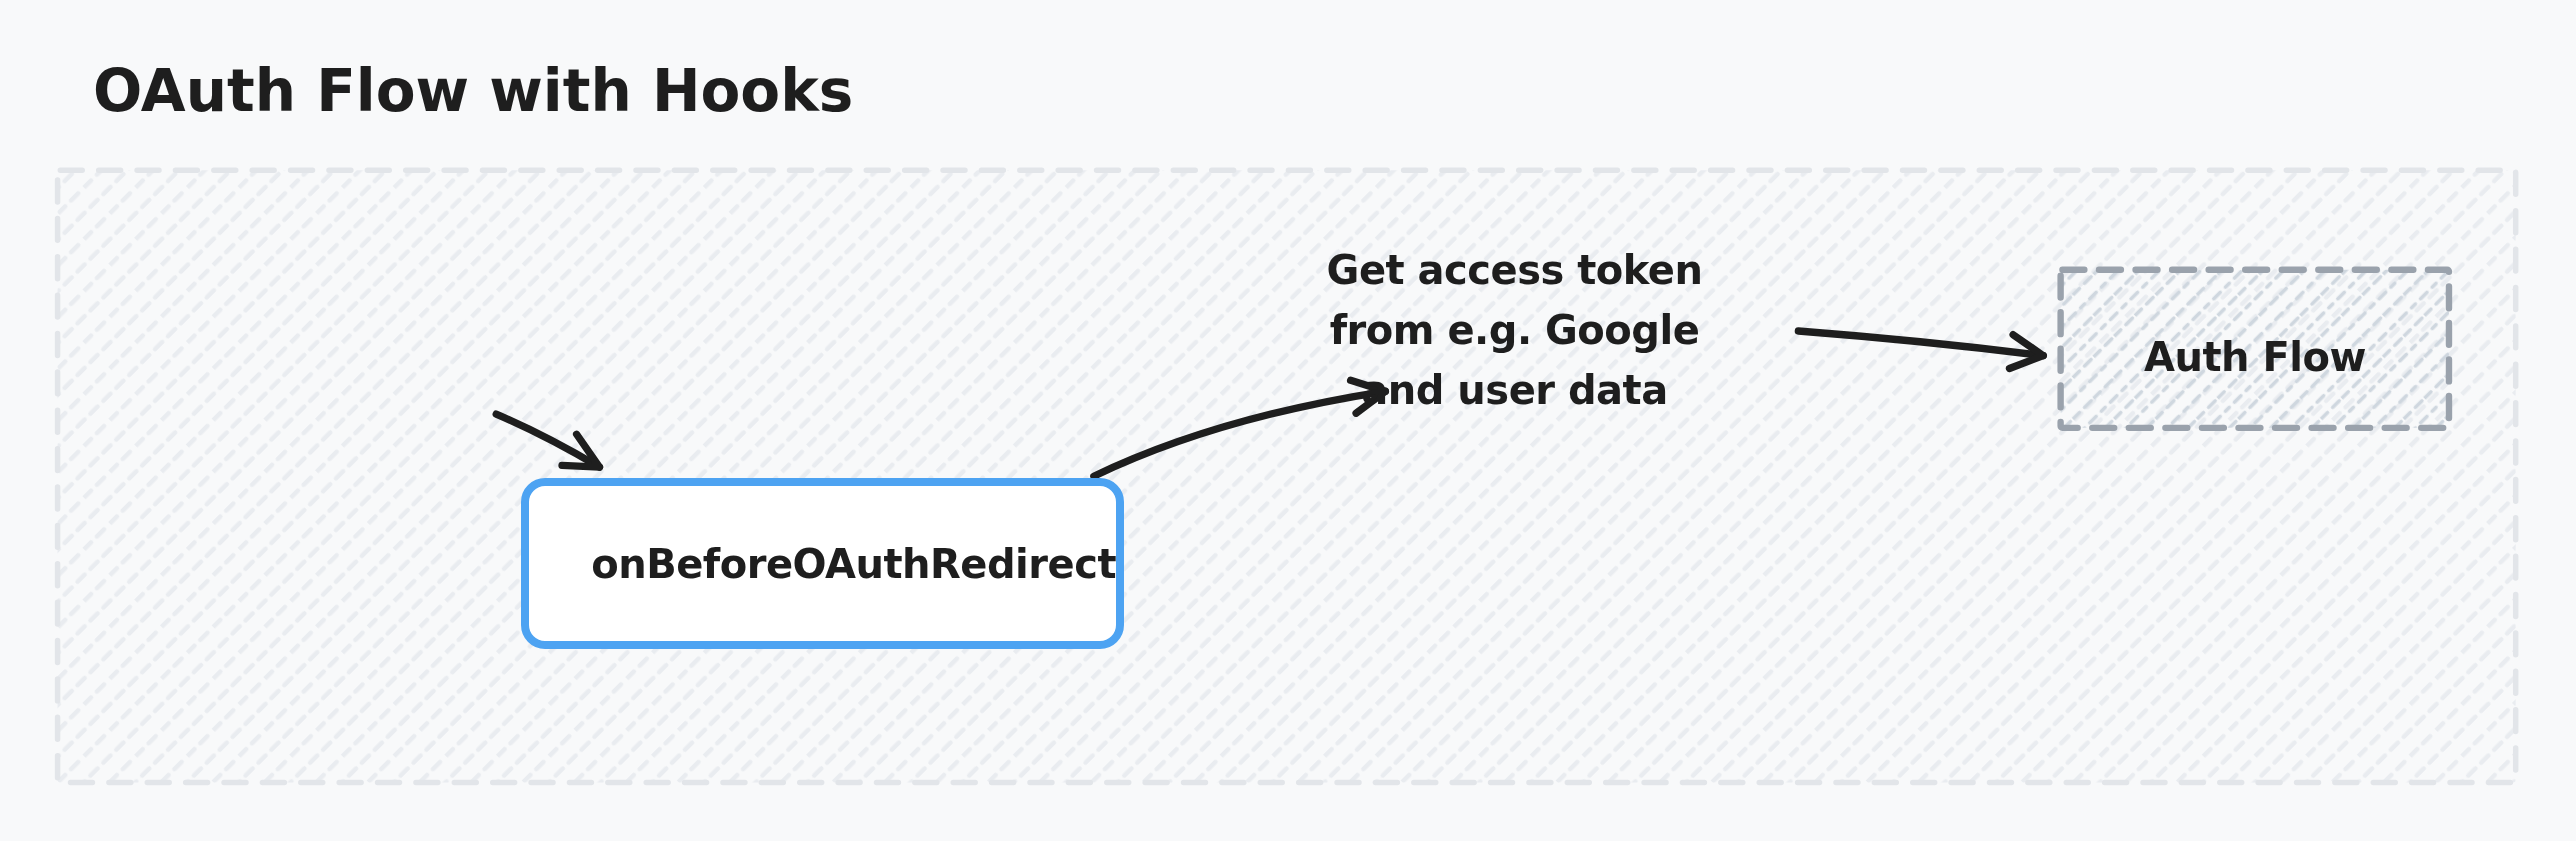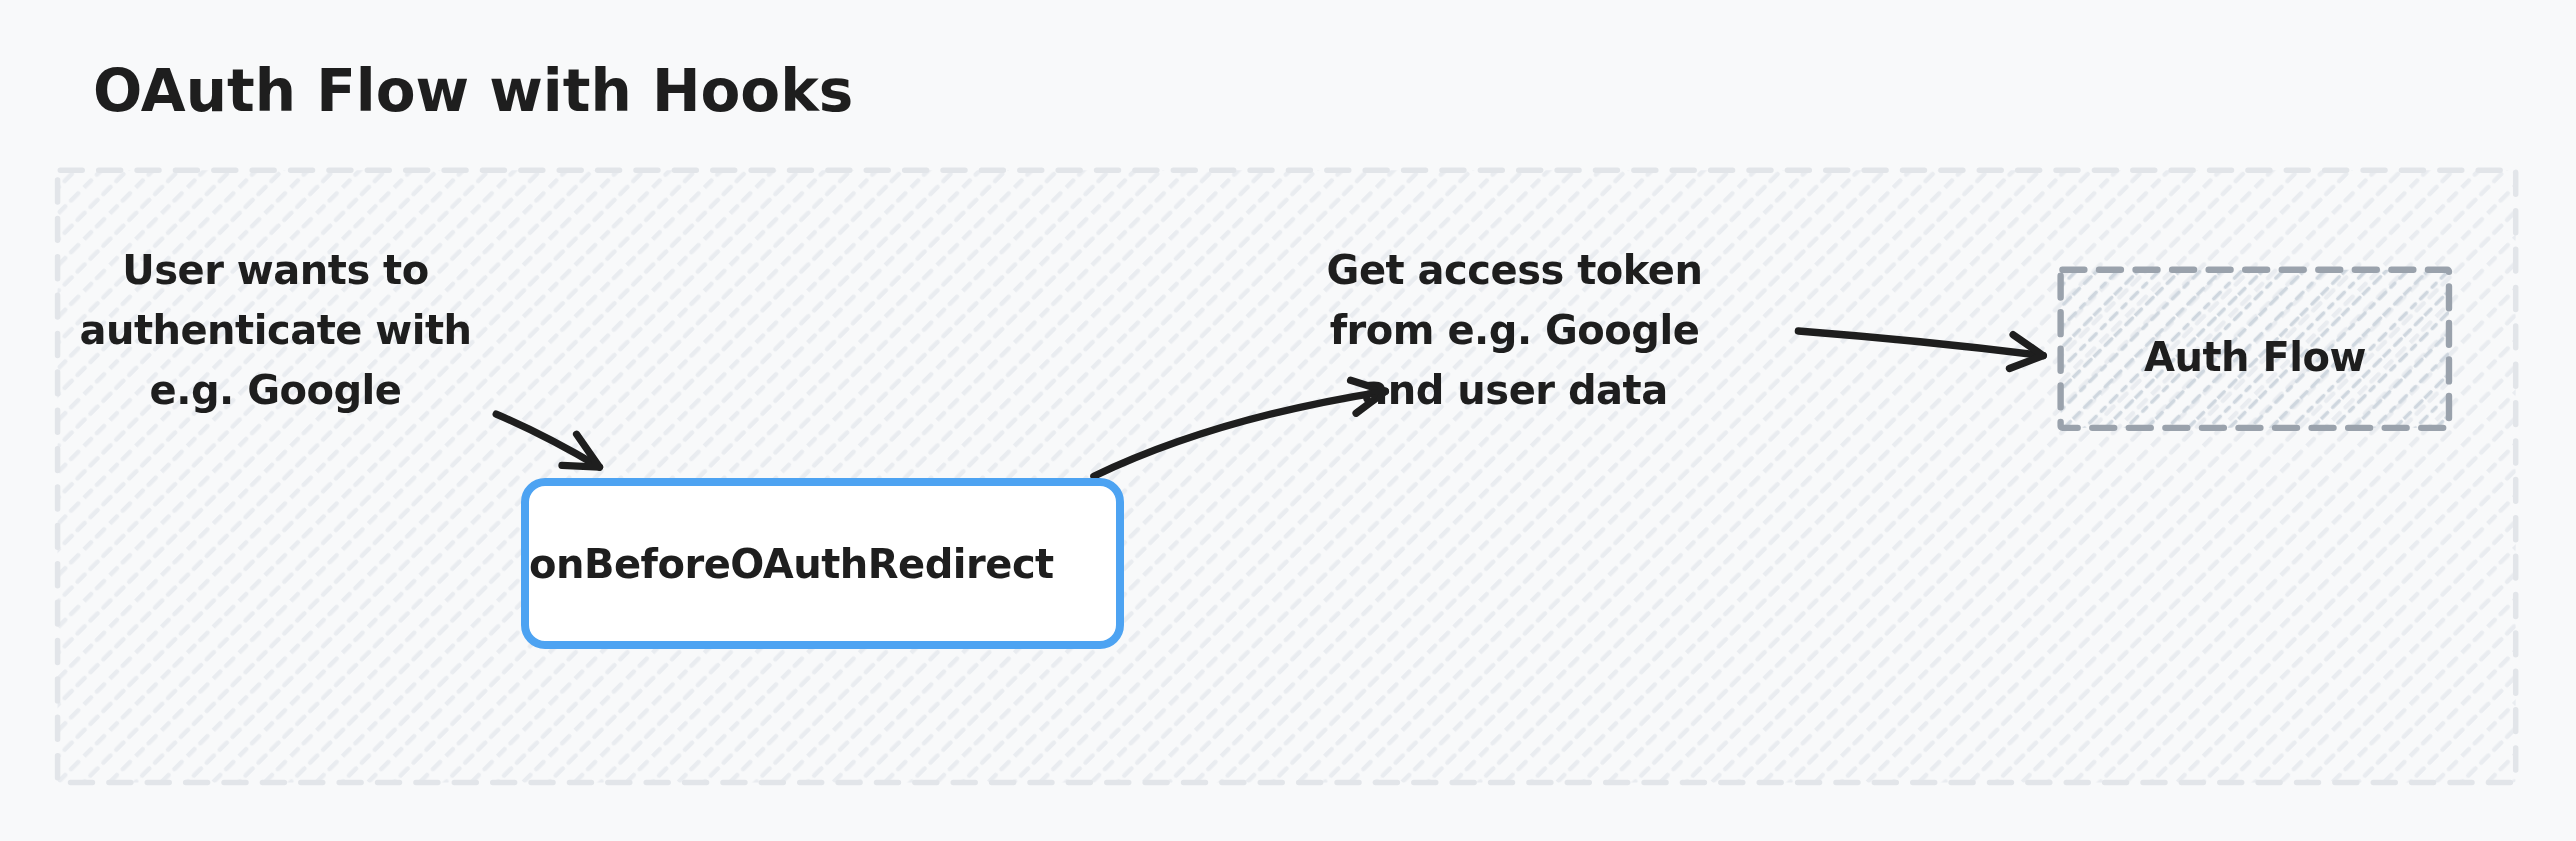--- a/index.html
+++ b/index.html
@@ -32,21 +32,21 @@
     font-size:40px;font-weight:700;line-height:60px;
     text-align:center;color:var(--ink);letter-spacing:-0.5px;
     white-space:nowrap;
   }
   .text-node .line{display:block;}
   .hook-node{
     position:absolute;left:521px;top:478px;width:603px;height:171px;
     background:var(--node-background);
     border:8.2px solid var(--accent-blue);
     border-radius:24px;
-    display:flex;align-items:center;justify-content:flex-start;
+    display:flex;align-items:center;justify-content:flex-end;
     z-index:2;
   }
   .hook-node .node-label{
     font-size:40px;font-weight:700;color:var(--ink);letter-spacing:-0.5px;
     white-space:nowrap;
   }
   .auth-label-wrap{
     position:absolute;left:2061px;top:278px;width:388px;height:158px;
     display:flex;align-items:center;justify-content:center;
     z-index:2;
@@ -87,25 +87,20 @@
 
     <path class="arrow" d="M 1197 521 Q 1330 457 1516 428"></path>
     <path class="arrow" d="M 1484 452 L 1516 428 M 1478 416 L 1516 428"></path>
 
     <path class="arrow" d="M 1968 362 Q 2110 373 2236 389"></path>
     <path class="arrow" d="M 2199 403 L 2236 389 M 2203 366 L 2236 389"></path>
   </svg>
 
   <div class="diagram-title">OAuth Flow with Hooks</div>
 
-  <div class="text-node" style="left:29px;top:240px;width:493px;">
-    <span class="line">User wants to</span>
-    <span class="line">authenticate with</span>
-    <span class="line">e.g. Google</span>
-  </div>
 
   <div class="hook-node">
     <span class="node-label">onBeforeOAuthRedirect</span>
   </div>
 
   <div class="text-node" style="left:1268px;top:240px;width:493px;">
     <span class="line">Get access token</span>
     <span class="line">from e.g. Google</span>
     <span class="line">and user data</span>
   </div>

